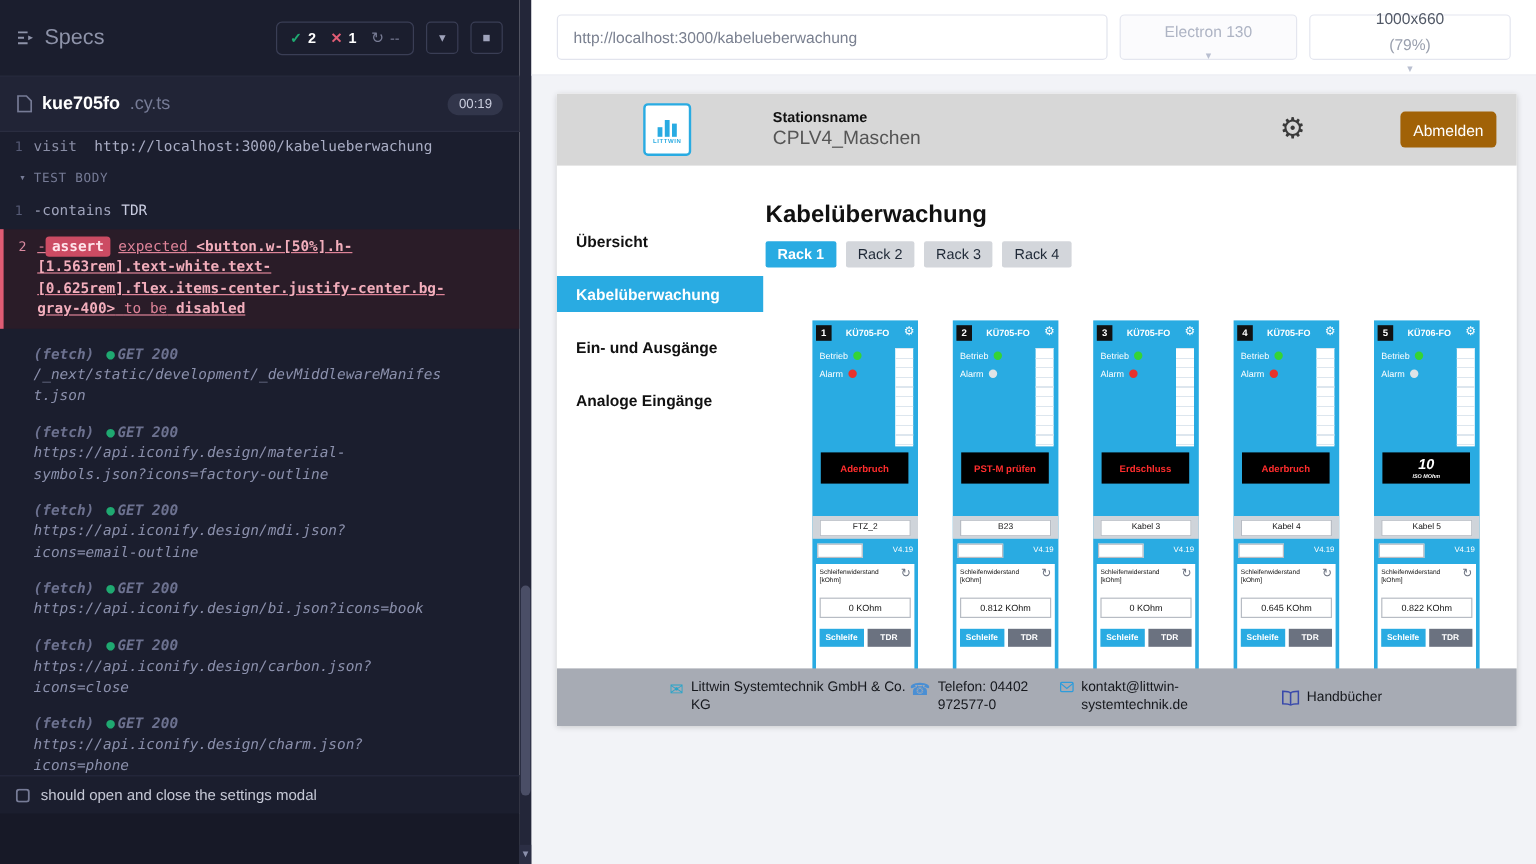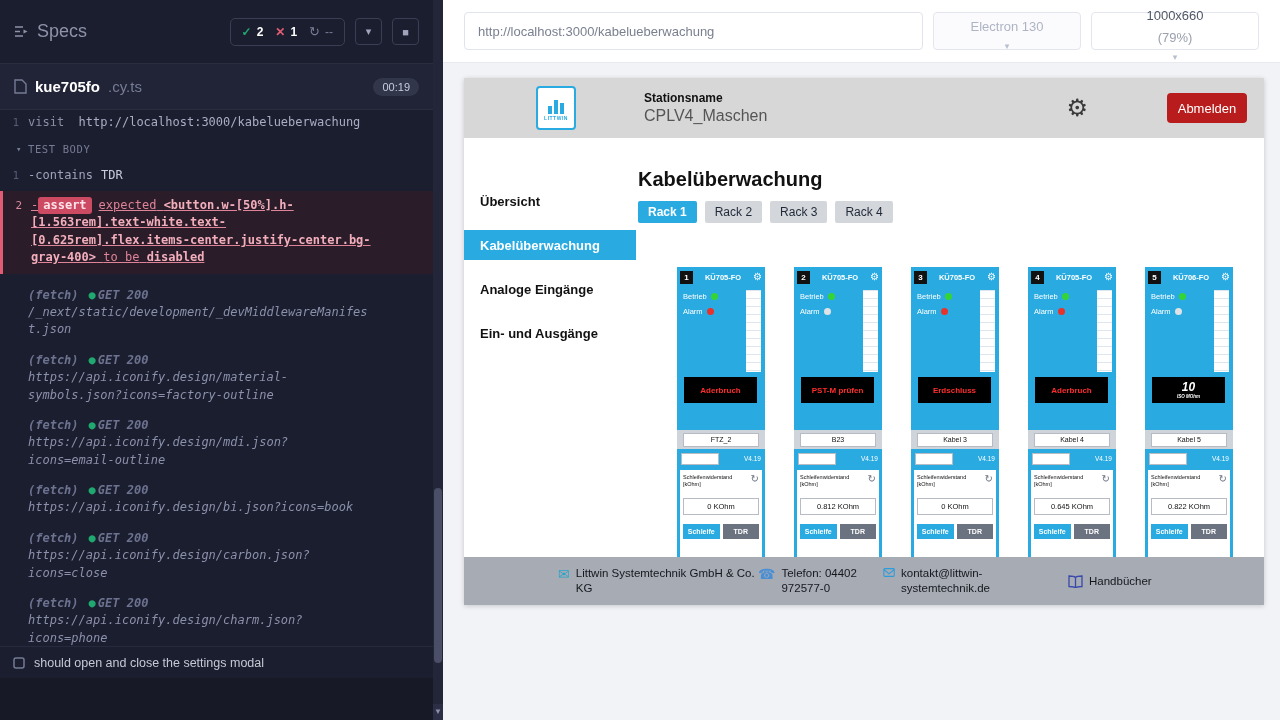--- a/index.html
+++ b/index.html
@@ -63,21 +63,21 @@
   #aut { position:absolute; left:21px; top:78px; width:800px; height:527px; background:#fff; box-shadow:0 1px 5px rgba(0,0,0,.18); overflow:hidden; }
   .aut-header { height:60px; background:#d7d7d7; display:flex; align-items:center; position:relative; }
   .logo-box { margin-left:72px; width:40px; height:44px; background:#fff; border:2px solid #29abe2; border-radius:4px; display:flex; flex-direction:column; align-items:center; justify-content:center; gap:1px; }
   .logo-glyph { display:flex; align-items:flex-end; gap:2px; height:18px; }
   .logo-glyph i { display:block; width:4px; background:#29abe2; }
   .logo-text { font-size:5px; font-weight:bold; color:#29abe2; letter-spacing:.5px; }
   .station { margin-left:68px; }
   .station-label { font-size:12px; font-weight:bold; color:#111; }
   .station-value { font-size:16px; color:#555; margin-top:2px; }
   .hdr-gear { position:absolute; right:176px; font-size:24px; color:#3a3a3a; cursor:pointer; line-height:1; }
-  .logout-btn { position:absolute; right:17px; width:80px; height:30px; background:#b91c1c; color:#fff; border:none; border-radius:4px; font-size:13px; cursor:pointer; font-family:"Liberation Sans",sans-serif; }
+  .logout-btn { position:absolute; right:17px; width:80px; height:30px; background:#a16207; color:#fff; border:none; border-radius:4px; font-size:13px; cursor:pointer; font-family:"Liberation Sans",sans-serif; }
 
   .aut-body { display:flex; height:467px; }
   .sidebar { width:172px; flex-shrink:0; padding-top:48px; }
   .side-item { height:30px; display:flex; align-items:center; padding-left:16px; font-size:13px; font-weight:bold; color:#111; margin-bottom:14px; cursor:pointer; }
   .side-item.active { background:#29abe2; color:#fff; }
   .main { flex:1; padding-top:30px; }
   .page-title { font-size:20px; font-weight:bold; color:#111; margin-left:2px; }
   .tabs { display:flex; gap:8px; margin-top:10px; margin-left:2px; }
   .tab { height:22px; padding:0 10px; display:flex; align-items:center; font-size:12px; background:#d3d6db; color:#1f2937; cursor:pointer; border-radius:2px; }
   .tab.active { background:#29abe2; color:#fff; font-weight:bold; }
@@ -293,22 +293,22 @@
       </div>
       <span class="hdr-gear">⚙</span>
       <button class="logout-btn">Abmelden</button>
     </div>
 
     <div class="aut-body">
 
       <div class="sidebar">
         <div class="side-item">Übersicht</div>
         <div class="side-item active">Kabelüberwachung</div>
+        <div class="side-item">Ein- und Ausgänge</div>
         <div class="side-item">Analoge Eingänge</div>
-        <div class="side-item">Ein- und Ausgänge</div>
       </div>
 
       <div class="main">
         <div class="page-title">Kabelüberwachung</div>
         <div class="tabs">
           <div class="tab active">Rack 1</div>
           <div class="tab">Rack 2</div>
           <div class="tab">Rack 3</div>
           <div class="tab">Rack 4</div>
         </div>

